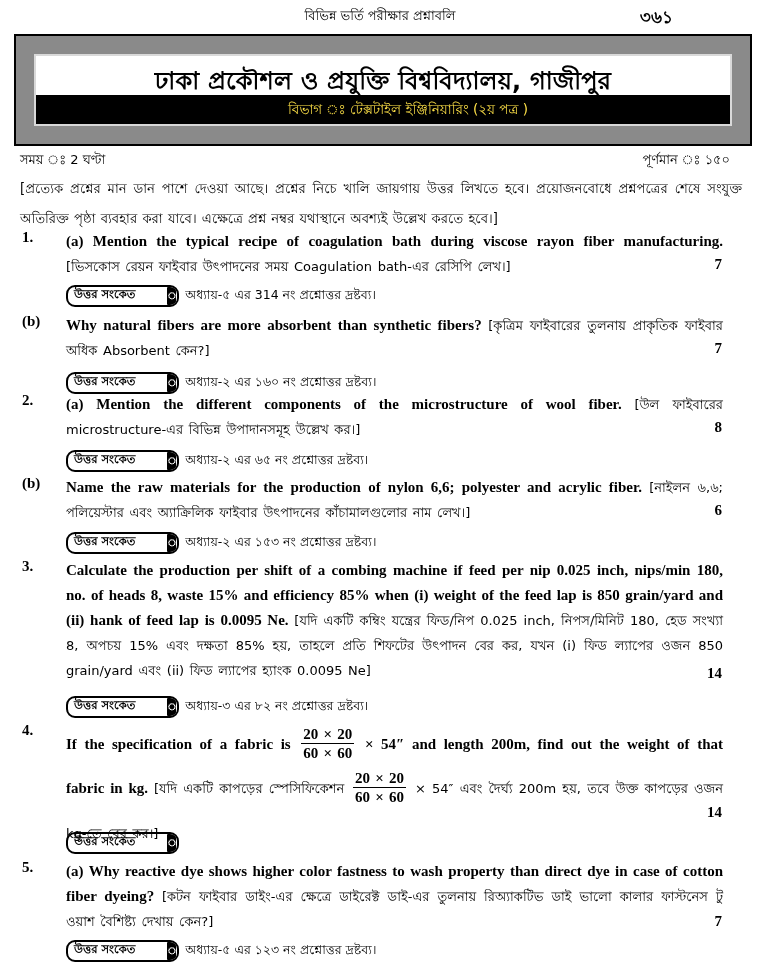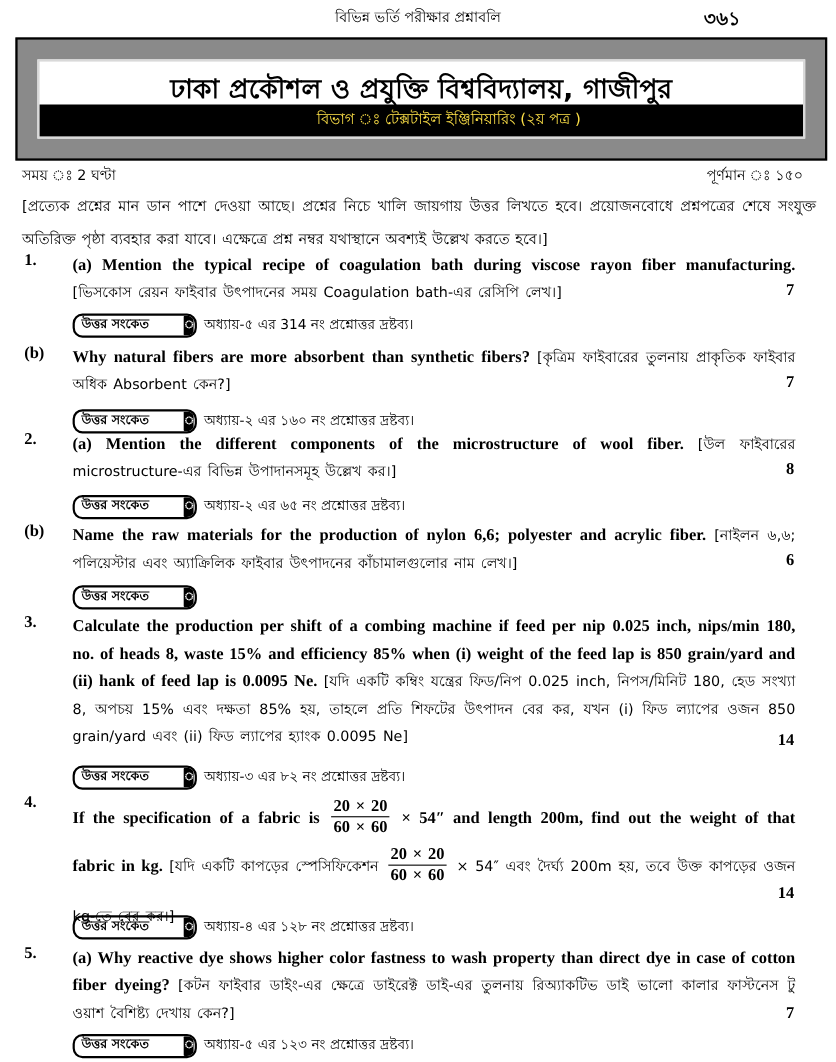--- a/index.html
+++ b/index.html
@@ -169,20 +169,21 @@
   <div class="q-text">
     <span>Name the raw materials for the production of nylon 6,6; polyester and acrylic fiber.</span>
     <span class="bn">[নাইলন ৬,৬; পলিয়েস্টার এবং অ্যাক্রিলিক ফাইবার উৎপাদনের কাঁচামালগুলোর নাম লেখ।]</span>
   </div>
   <span class="q-marks" style="top:27px;">6</span>
   <div class="hint" style="top:56px;">
     <span class="hint-badge">
       <span>উত্তর সংকেত</span>
       <span class="hint-badge-colon">ঃ</span>
     </span>
+    <span class="hint-text">অধ্যায়-২ এর ১৫৩ নং প্রশ্নোত্তর দ্রষ্টব্য।</span>
   </div>
 </div>
 
 <div class="q-block" style="top:558px;">
   <span class="q-num">3.</span>
   <div class="q-text">
     <span>Calculate the production per shift of a combing machine if feed per nip 0.025 inch, nips/min 180, no. of heads 8, waste 15% and efficiency 85% when (i) weight of the feed lap is 850 grain/yard and (ii) hank of feed lap is 0.0095 Ne.</span>
     <span class="bn">[যদি একটি কম্বিং যন্ত্রের ফিড/নিপ 0.025 inch, নিপস/মিনিট 180, হেড সংখ্যা 8, অপচয় 15% এবং দক্ষতা 85% হয়, তাহলে প্রতি শিফটের উৎপাদন বের কর, যখন (i) ফিড ল্যাপের ওজন 850 grain/yard এবং (ii) ফিড ল্যাপের হ্যাংক 0.0095 Ne]</span>
   </div>
   <span class="q-marks" style="top:107px;">14</span>
@@ -204,21 +205,20 @@
     <span class="bn">[যদি একটি কাপড়ের স্পেসিফিকেশন</span>
     <span class="frac"><span class="num">20 × 20</span><span class="den">60 × 60</span></span>
     <span class="bn">× 54″ এবং দৈর্ঘ্য 200m হয়, তবে উক্ত কাপড়ের ওজন kg-তে বের কর।]</span>
   </div>
   <span class="q-marks" style="top:82px;">14</span>
   <div class="hint" style="top:109px;">
     <span class="hint-badge">
       <span>উত্তর সংকেত</span>
       <span class="hint-badge-colon">ঃ</span>
     </span>
-    <span class="hint-text">অধ্যায়-৪ এর ১২৮ নং প্রশ্নোত্তর দ্রষ্টব্য।</span>
   </div>
 </div>
 
 <div class="q-block" style="top:859px;">
   <span class="q-num">5.</span>
   <div class="q-text">
     <span>(a) Why reactive dye shows higher color fastness to wash property than direct dye in case of cotton fiber dyeing?</span>
     <span class="bn">[কটন ফাইবার ডাইং-এর ক্ষেত্রে ডাইরেক্ট ডাই-এর তুলনায় রিঅ্যাকটিভ ডাই ভালো কালার ফাস্টনেস টু ওয়াশ বৈশিষ্ট্য দেখায় কেন?]</span>
   </div>
   <span class="q-marks" style="top:54px;">7</span>

